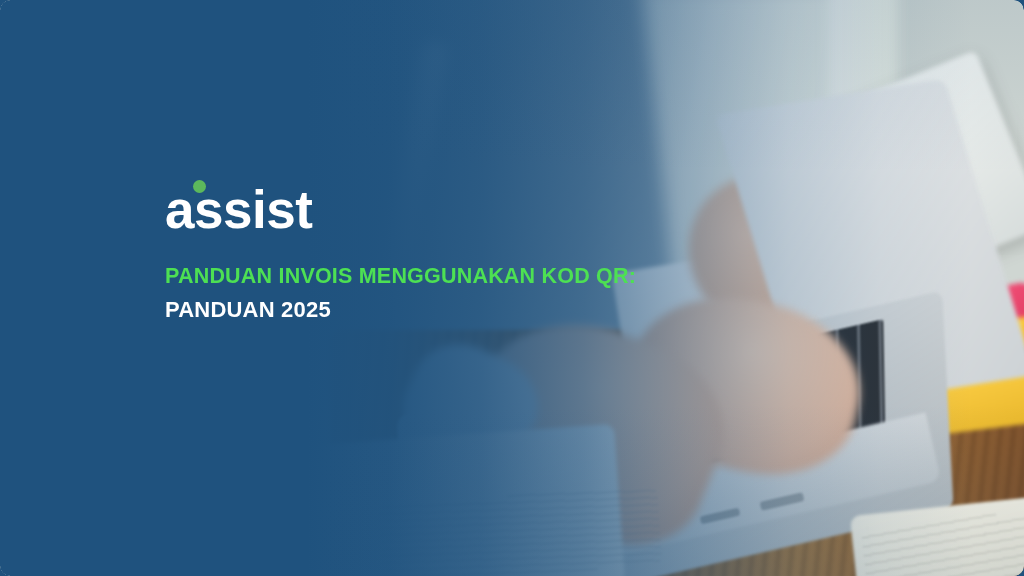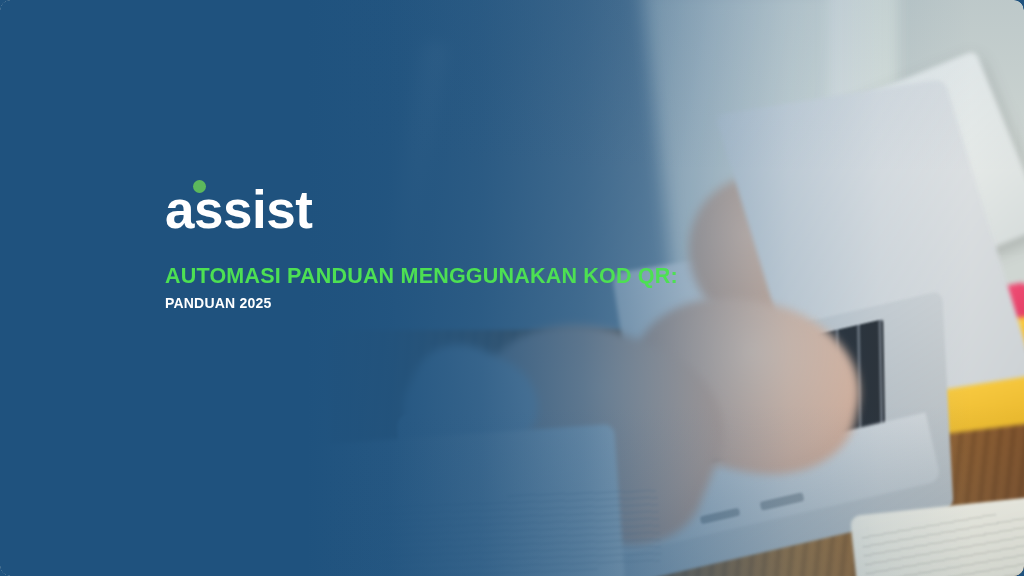--- a/index.html
+++ b/index.html
@@ -273,21 +273,21 @@
 
   .headline {
     font-size:21.5px;
     font-weight:700;
     letter-spacing:.2px;
     line-height:1.55;
     color:#4de053;
     white-space:nowrap;
   }
   .subline {
-    font-size:14px;
+    font-size:22px;
     font-weight:700;
     letter-spacing:.2px;
     line-height:1.55;
     color:#ffffff;
     white-space:nowrap;
   }
 </style>
 </head>
 <body>
 
@@ -325,19 +325,19 @@
   <div class="overlay"></div>
   <div class="overlay-vert"></div>
 
   <div class="content">
 
     <div class="logo">
       <span class="logo-dot"></span>
       <span class="logo-text">assist</span>
     </div>
 
-    <div class="headline">AUTOMASI PANDUAN MENGGUNAKAN KOD QR:</div>
+    <div class="headline">PANDUAN INVOIS MENGGUNAKAN KOD QR:</div>
 
     <div class="subline">PANDUAN 2025</div>
 
   </div>
 
 </div>
 
 </body></html>

